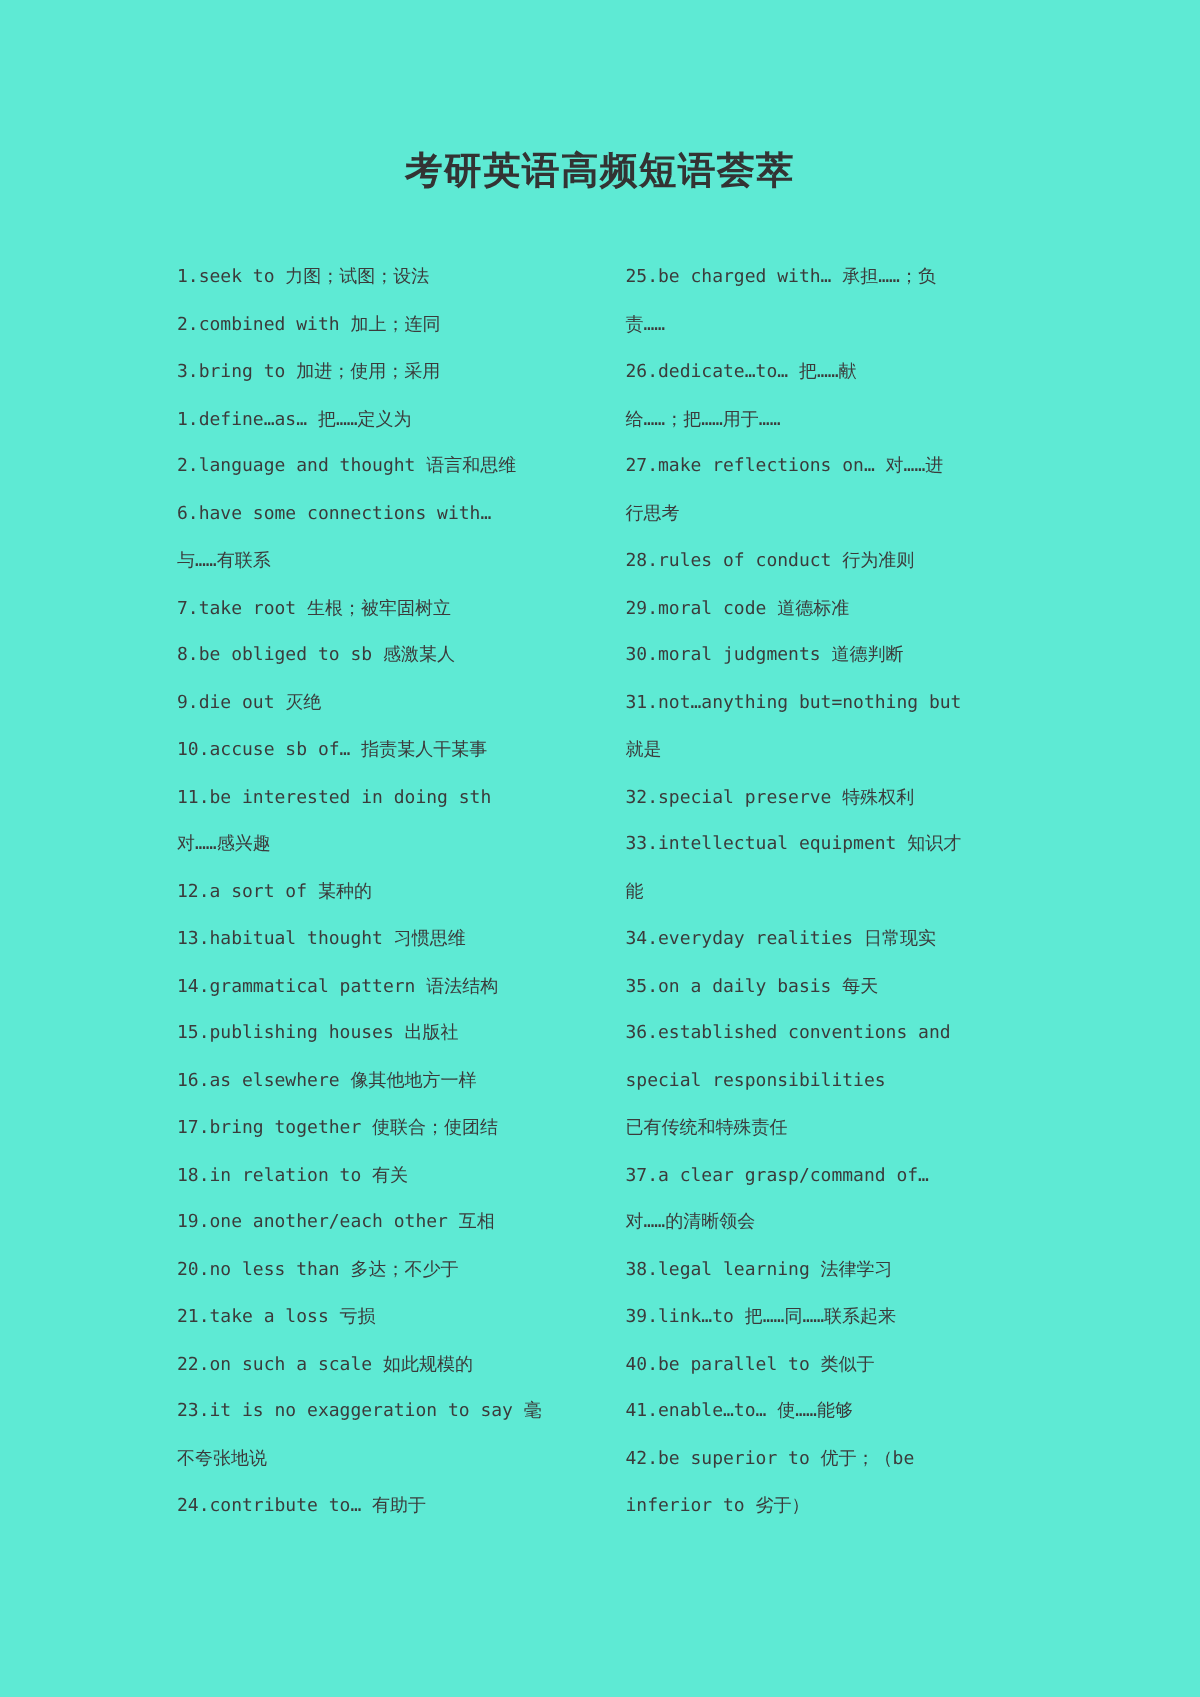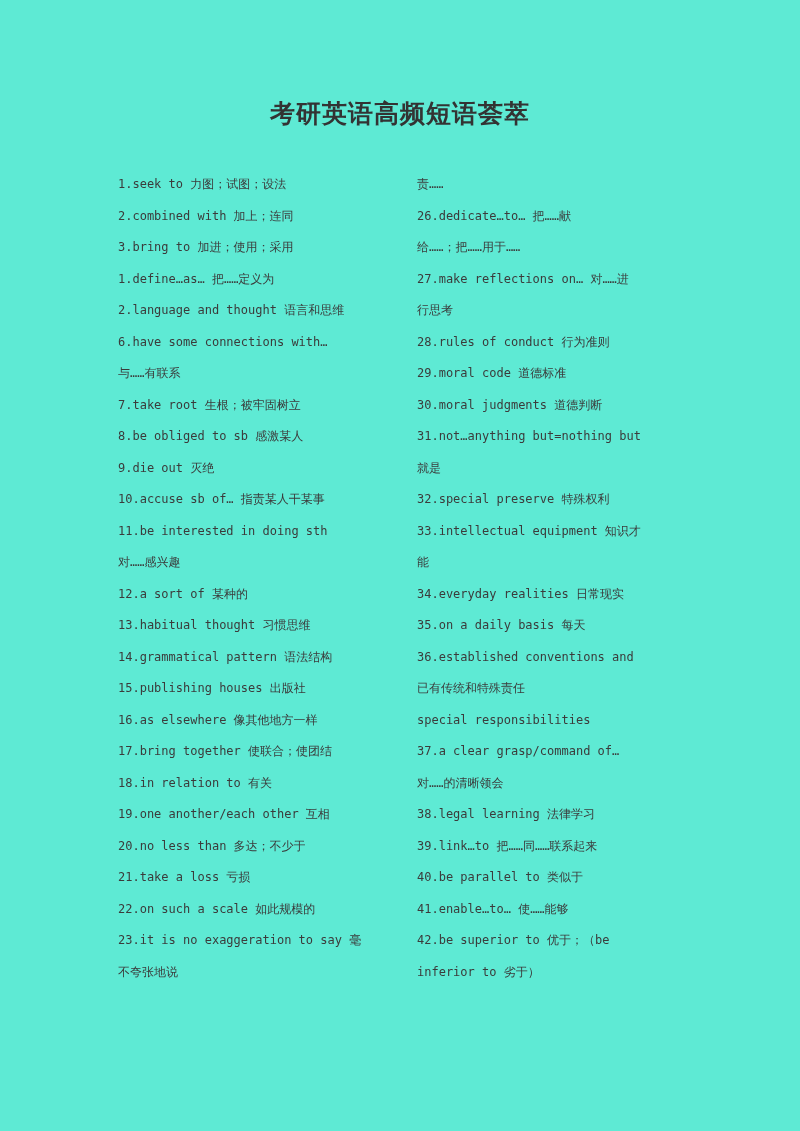--- a/index.html
+++ b/index.html
@@ -68,41 +68,43 @@
     <div class="line">15.publishing houses 出版社</div>
     <div class="line">16.as elsewhere 像其他地方一样</div>
     <div class="line">17.bring together 使联合；使团结</div>
     <div class="line">18.in relation to 有关</div>
     <div class="line">19.one another/each other 互相</div>
     <div class="line">20.no less than 多达；不少于</div>
     <div class="line">21.take a loss 亏损</div>
     <div class="line">22.on such a scale 如此规模的</div>
     <div class="line">23.it is no exaggeration to say 毫</div>
     <div class="line">不夸张地说</div>
+    <div class="line">24.contribute to… 有助于</div>
   </div>
 
   <div class="col col-right">
+    <div class="line">25.be charged with… 承担……；负</div>
     <div class="line">责……</div>
     <div class="line">26.dedicate…to… 把……献</div>
     <div class="line">给……；把……用于……</div>
     <div class="line">27.make reflections on… 对……进</div>
     <div class="line">行思考</div>
     <div class="line">28.rules of conduct 行为准则</div>
     <div class="line">29.moral code 道德标准</div>
     <div class="line">30.moral judgments 道德判断</div>
     <div class="line">31.not…anything but=nothing but</div>
     <div class="line">就是</div>
     <div class="line">32.special preserve 特殊权利</div>
     <div class="line">33.intellectual equipment 知识才</div>
     <div class="line">能</div>
     <div class="line">34.everyday realities 日常现实</div>
     <div class="line">35.on a daily basis 每天</div>
     <div class="line">36.established conventions and</div>
+    <div class="line">special responsibilities</div>
     <div class="line">已有传统和特殊责任</div>
-    <div class="line">special responsibilities</div>
     <div class="line">37.a clear grasp/command of…</div>
     <div class="line">对……的清晰领会</div>
     <div class="line">38.legal learning 法律学习</div>
     <div class="line">39.link…to 把……同……联系起来</div>
     <div class="line">40.be parallel to 类似于</div>
     <div class="line">41.enable…to… 使……能够</div>
     <div class="line">42.be superior to 优于；（be</div>
     <div class="line">inferior to 劣于）</div>
   </div>
 

